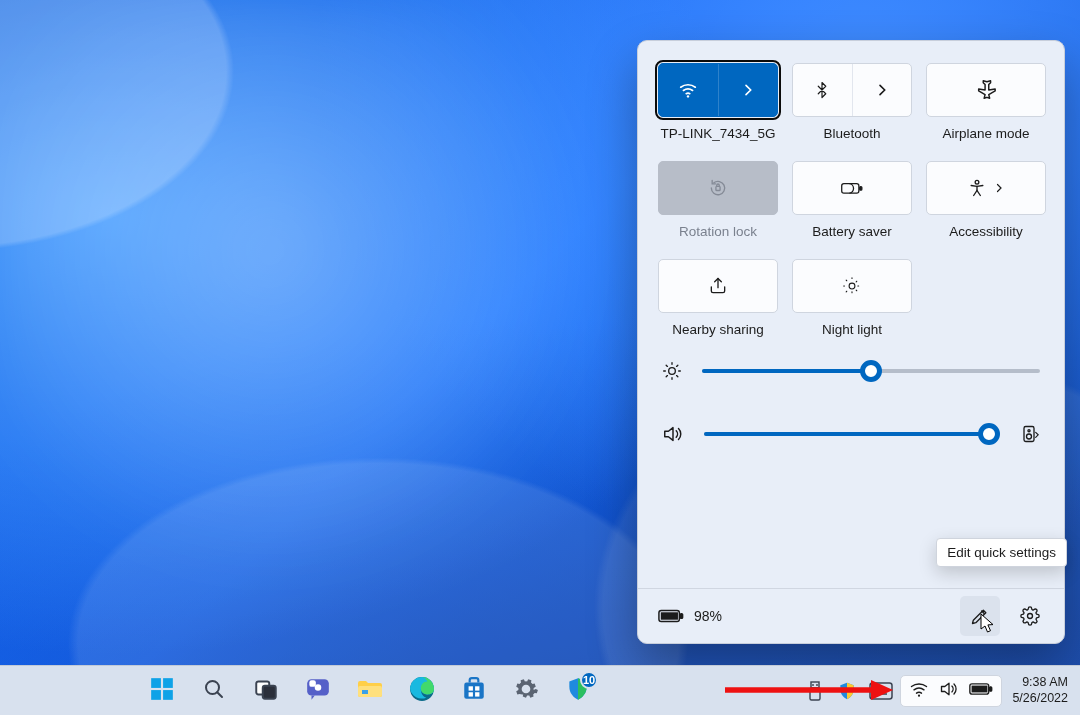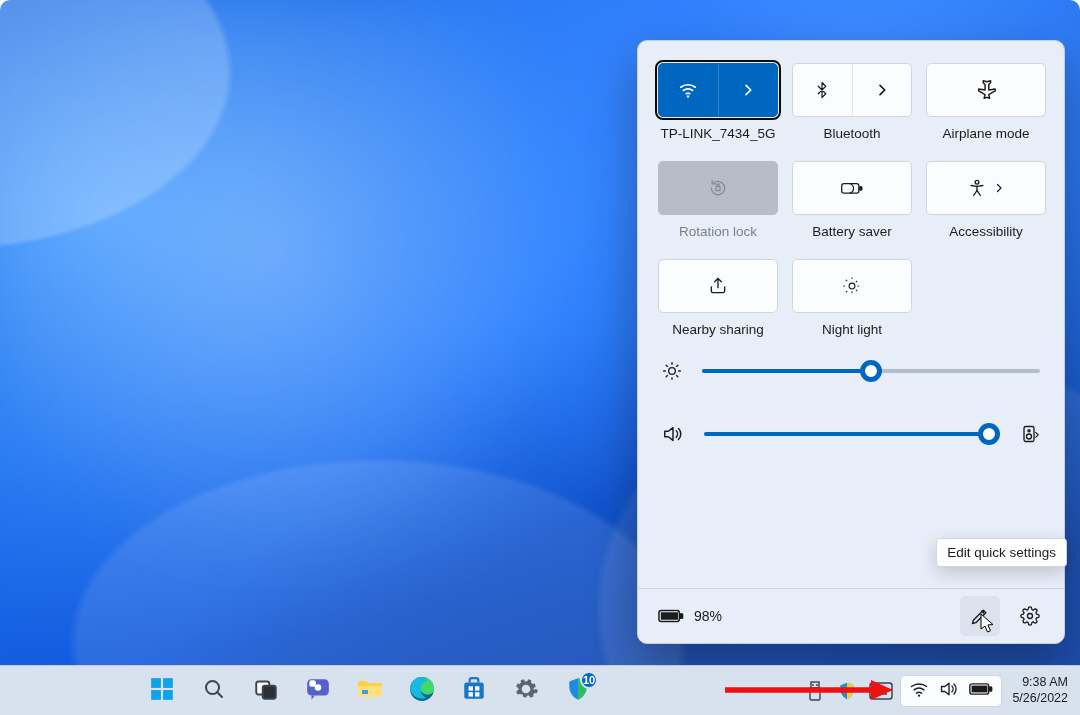--- a/index.html
+++ b/index.html
@@ -8,21 +8,20 @@
     
     .desktop {
       position: relative;
       width: 100%;
       height: 100%;
       background:
         radial-gradient(1200px 800px at 10% 30%, #4da0ff 0%, transparent 55%),
         radial-gradient(1000px 900px at 80% 10%, #3f8bff 0%, transparent 55%),
         radial-gradient(1400px 900px at 50% 120%, #0b3ea8 0%, transparent 60%),
         linear-gradient(135deg, #0b52cf 0%, #1a6eff 45%, #0a3da0 100%);
-      border-radius: 10px;
     }
     
     .desktop::before,
     .desktop::after{
       content:"";
       position:absolute;
       inset:0;
       pointer-events:none;
       background:
         radial-gradient(ellipse 800px 500px at -5% 10%, rgba(255,255,255,.20) 0 35%, transparent 36%),

